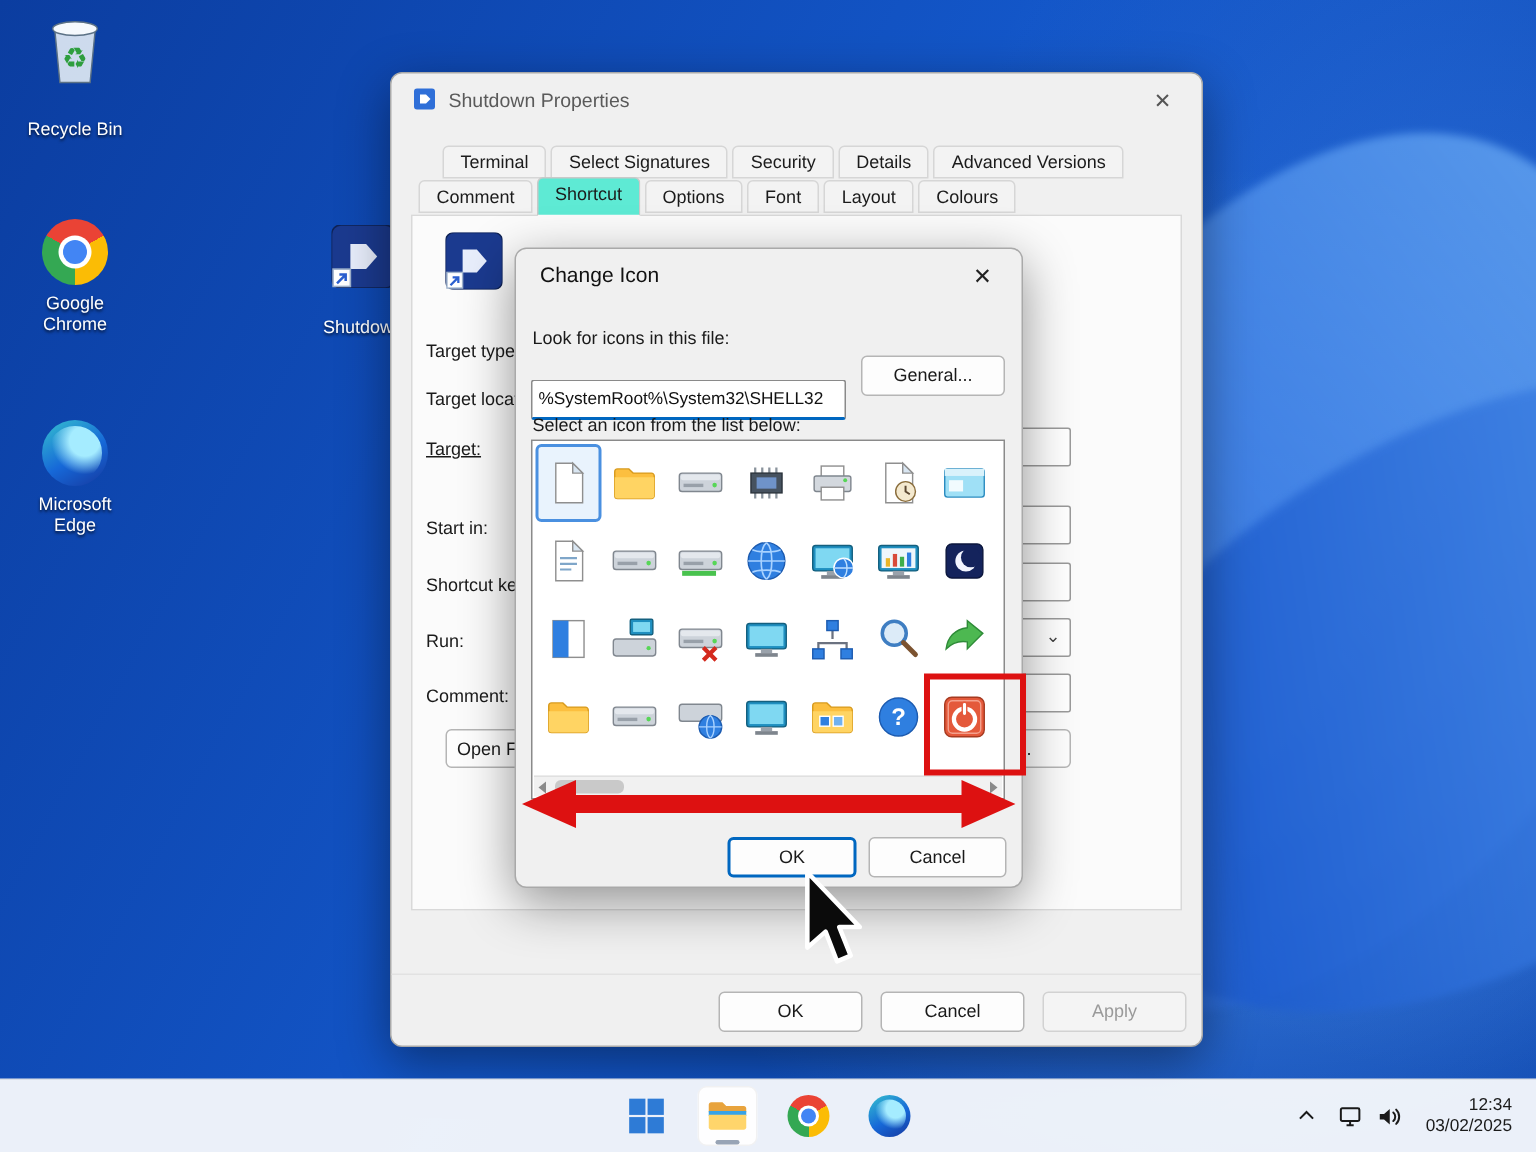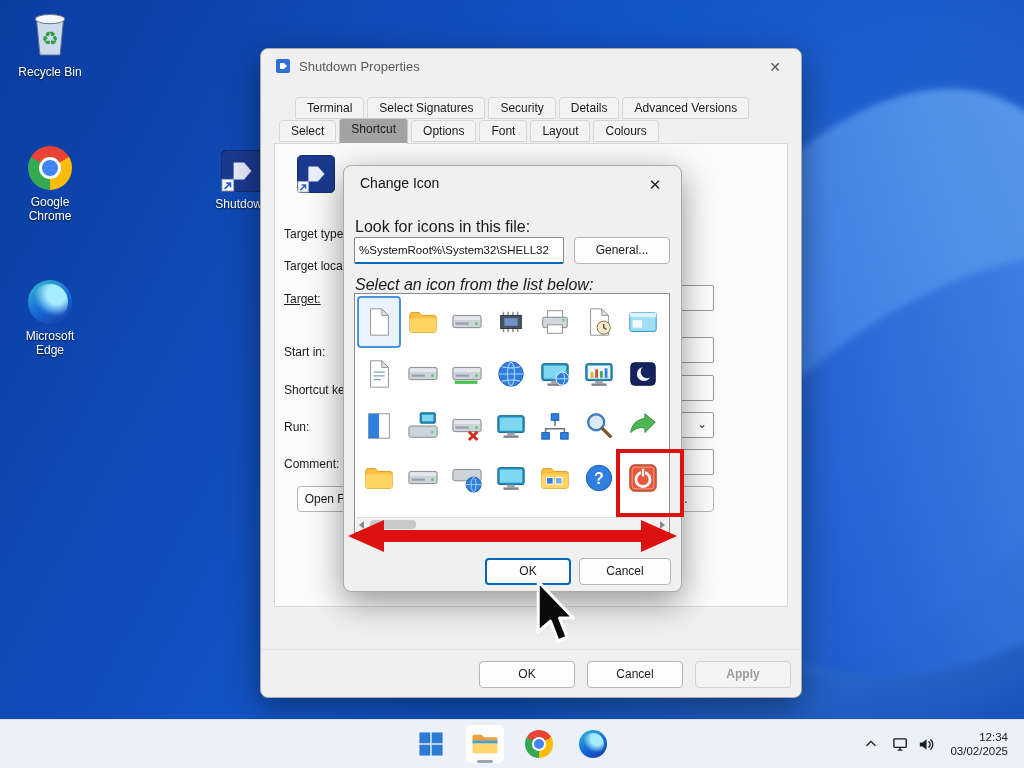--- a/index.html
+++ b/index.html
@@ -18,21 +18,21 @@
       background:linear-gradient(205deg,#6fb0f7 5%,#2f6fe0 70%,transparent 100%);}
   .p2{width:360px;height:560px;right:-130px;top:190px;transform:rotate(52deg);
       border-radius:50% 50% 62% 38%/58% 42% 58% 42%;
       background:linear-gradient(210deg,#4e93ee 10%,#1d5cce 75%,transparent 100%);opacity:.8;}
   .p3{width:420px;height:520px;left:38%;top:52%;transform:rotate(-24deg);
       border-radius:55% 45% 60% 40%/50%;
       background:linear-gradient(160deg,#3c7fe6 0%,#17ay 0,#1a55c0 80%);opacity:.55;}
 
   
   .dicon{position:absolute;width:84px;text-align:center;color:#fff;font-size:12px;z-index:1;cursor:default;}
-  .dicon .dlabel{margin-top:2px;line-height:14px;text-shadow:0 1px 2px rgba(0,0,0,.75);}
+  .dicon .dlabel{margin-top:16px;line-height:14px;text-shadow:0 1px 2px rgba(0,0,0,.75);}
 
   
   .ball{position:relative;display:inline-block;border-radius:50%;}
   .chrome-ball{background:conic-gradient(from -60deg,#ea4335 0 120deg,#fbbc05 0 240deg,#34a853 0 360deg);}
   .chrome-ball::before{content:"";position:absolute;inset:24%;background:#fff;border-radius:50%;}
   .chrome-ball::after{content:"";position:absolute;inset:31%;background:#4285f4;border-radius:50%;}
   .edge-ball{background:linear-gradient(150deg,#35c1cf 0%,#1668d8 55%,#16389e 100%);}
   .edge-ball::before{content:"";position:absolute;inset:10%;border-radius:50%;
       background:radial-gradient(circle at 68% 28%,#a5ecff 0 28%,rgba(165,236,255,0) 62%);}
   .sz44{width:44px;height:44px;}  .sz28{width:28px;height:28px;}
@@ -45,43 +45,43 @@
           font-size:14px;color:#555;line-height:20px;cursor:default;}
 
   
   #prop-dialog{left:260px;top:48px;width:540px;height:648px;z-index:5;}
   #prop-title{margin-left:38px;font-size:13px;color:#5a5a5a;}
   #prop-ico{position:absolute;left:14px;top:9px;}
   #tabs-row1{position:absolute;top:48px;left:34px;display:flex;z-index:2;}
   #tabs-row2{position:absolute;top:71px;left:18px;display:flex;z-index:2;}
   .tab{font-size:12px;height:20px;line-height:20px;padding:0 11px;background:#f3f3f3;
        border:1px solid #d6d6d6;border-radius:4px 4px 0 0;margin-right:3px;color:#1b1b1b;white-space:nowrap;}
-  .tab.active{background:#a3a3a3;border-color:#c9c9c9;border-bottom-color:#fbfbfb;
+  .tab.active{background:#5eead4;border-color:#c9c9c9;border-bottom-color:#fbfbfb;
        height:24px;margin-top:-2px;z-index:3;position:relative;}
   #prop-panel{position:absolute;left:13px;right:13px;top:94px;height:462px;background:#fbfbfb;
        border:1px solid #d9d9d9;}
   .flabel{position:absolute;left:23px;font-size:12px;color:#1a1a1a;white-space:nowrap;}
   .pinput{position:absolute;left:150px;width:303px;height:26px;background:#fff;
        border:1px solid #9a9a9a;border-radius:2px;box-sizing:border-box;}
   .pinput .dd{position:absolute;right:6px;top:4px;font-size:12px;color:#444;}
   .pbtn,.cbtn{font-size:12px;color:#1a1a1a;text-align:center;background:#fdfdfd;
        border:1px solid #b5b5b5;border-radius:4px;box-sizing:border-box;white-space:nowrap;overflow:hidden;}
   .prow-btn{position:absolute;top:437px;height:26px;line-height:24px;}
   #prop-sep{position:absolute;left:0;right:0;top:600px;border-top:1px solid #e2e2e2;}
   .pbot{position:absolute;top:612px;width:96px;height:27px;line-height:25px;}
   .pbot.disabled{color:#9a9a9a;border-color:#d2d2d2;background:#f4f4f4;}
 
   
   #sc-preview{position:absolute;left:36px;top:106px;}
 
   
   #ci-dialog{left:343px;top:165px;width:337px;height:425px;z-index:10;}
   #ci-title{margin-left:16px;font-size:14px;color:#111;}
-  .clabel{position:absolute;left:11px;font-size:16px;color:#1a1a1a;text-align:center;}
-  #ci-path{position:absolute;left:10px;top:71px;width:210px;height:26px;box-sizing:border-box;
+  .clabel{position:absolute;left:11px;font-size:12px;color:#1a1a1a;text-align:center;}
+  #ci-path{position:absolute;left:10px;top:87px;width:210px;height:26px;box-sizing:border-box;
        border:1px solid #8a8a8a;border-bottom:2px solid #0067c0;border-radius:2px;
        font-size:11.5px;padding:12px 4px;font-family:"Liberation Sans",sans-serif;color:#111;background:#fff;}
   #ci-browse{position:absolute;left:230px;top:71px;width:96px;height:27px;line-height:25px;}
   #ci-list{position:absolute;left:10px;top:127px;width:316px;height:240px;background:#fff;
        border:1px solid #8a8a8a;box-sizing:border-box;overflow:hidden;}
   #icon-grid{position:absolute;left:2px;top:2px;width:310px;display:flex;flex-wrap:wrap;}
   .cell{width:44px;height:52px;display:flex;align-items:center;justify-content:center;box-sizing:border-box;}
   .cell svg{width:32px;height:32px;}
   .cell.sel{border:2px solid #4a90e0;border-radius:4px;background:#e9f3fd;}
   #ci-scroll{position:absolute;left:1px;right:1px;bottom:1px;height:13px;background:#f1f1f1;border-top:1px solid #e0e0e0;}
@@ -158,21 +158,21 @@
       </div>
 
       <div id="tabs-row1">
           <div class="tab">Terminal</div>
           <div class="tab">Select Signatures</div>
           <div class="tab">Security</div>
           <div class="tab">Details</div>
           <div class="tab">Advanced Versions</div>
         </div>
       <div id="tabs-row2">
-          <div class="tab">Select</div>
+          <div class="tab">Comment</div>
           <div class="tab active">Shortcut</div>
           <div class="tab">Options</div>
           <div class="tab">Font</div>
           <div class="tab">Layout</div>
           <div class="tab">Colours</div>
         </div>
       <div id="prop-panel"></div>
 
       <svg id="sc-preview" width="38" height="38" viewBox="0 0 40 40">
         <rect width="40" height="40" rx="6" fill="#1b3a8f" stroke="#0f2356"></rect>
@@ -199,34 +199,34 @@
           </div>
           <div class="pinput" style="top: 400px;"></div>
         </div>
 
       <div class="pbtn prow-btn" style="left:36px;width:116px;">Open File Location</div>
       <div class="pbtn prow-btn" style="left:337px;width:116px;">Advanced...</div>
 
       <div id="prop-sep"></div>
       <div class="pbtn pbot" style="left:218px;">OK</div>
       <div class="pbtn pbot" style="left:326px;">Cancel</div>
-      <div class="pbtn pbot disabled" style="left:434px;font-weight:bold;">Apply</div>
+      <div class="pbtn pbot disabled" style="left:434px;">Apply</div>
     </div>
 
     <div class="win" id="ci-dialog">
       <div class="titlebar">
         <span id="ci-title">Change Icon</span>
         <span class="tclose" style="top:9px;font-size:15px;color:#222;">✕</span>
       </div>
 
       <div class="clabel" style="top:52px;">Look for icons in this file:</div>
       <input id="ci-path" value="%SystemRoot%\System32\SHELL32" style="">
       <div class="cbtn" id="ci-browse">General...</div>
 
-      <div class="clabel" style="top:110px;font-style:italic;">Select an icon from the list below:</div>
+      <div class="clabel" style="top:110px;">Select an icon from the list below:</div>
 
       <div id="ci-list">
         <div id="icon-grid">
             <div class="cell sel">
               <svg viewBox="0 0 34 34">
                 <path d="M8 3h12l7 7v21H8z" fill="#fff" stroke="#8f8f8f"></path>
                 <path d="M20 3v7h7z" fill="#d9e6f2" stroke="#8f8f8f"></path>
               </svg>
             </div>
             <div class="cell">

